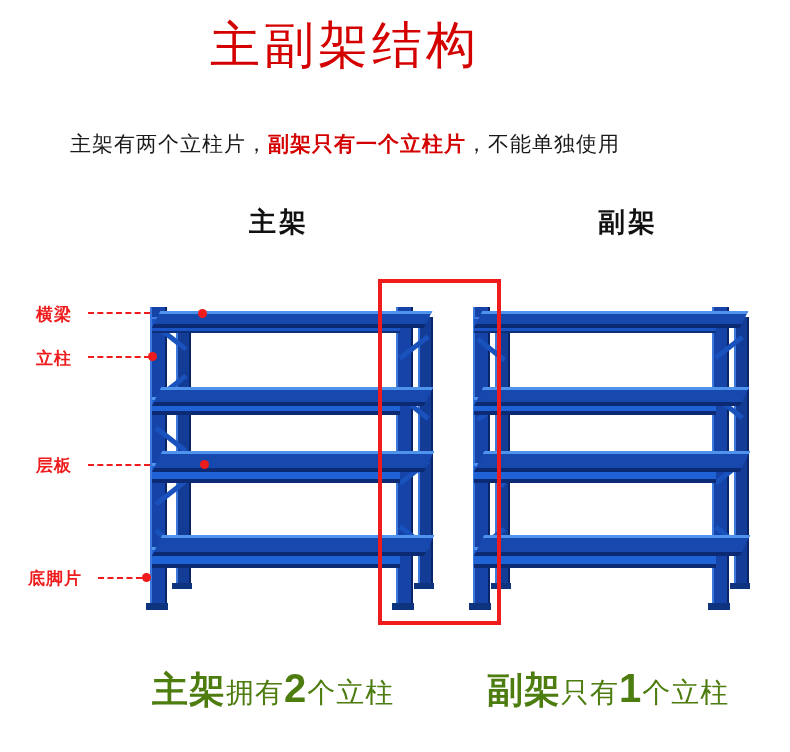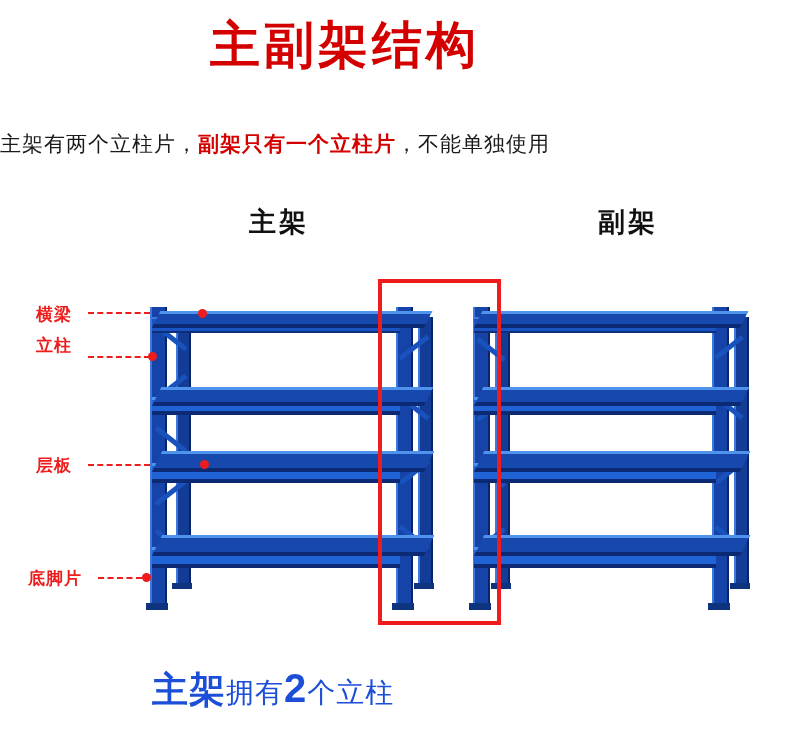--- a/index.html
+++ b/index.html
@@ -21,41 +21,41 @@
   }
 
   
   .title {
     position: absolute;
     top: 16px;
     left: 0;
     width: 690px;
     text-align: center;
     font-size: 50px;
-    font-weight: bold;
+    font-weight: normal;
     color: #d40000;
     letter-spacing: 4px;
     line-height: 58px;
   }
   .subtitle-1 {
     position: absolute;
     top: 92px;
     left: 0;
     width: 790px;
     text-align: center;
     font-size: 21px;
     color: #1a1a1a;
     letter-spacing: 1px;
   }
   .subtitle-2 {
     position: absolute;
     top: 130px;
     left: 0;
     width: 690px;
-    text-align: left;
+    text-align: center;
     font-size: 21px;
     color: #1a1a1a;
     letter-spacing: 1px;
     white-space: nowrap;
   }
   .subtitle-2 .hl {
     color: #d40000;
     font-weight: bold;
   }
 
@@ -145,21 +145,21 @@
     height: 9px;
     border-radius: 50%;
     background: #ee1c1c;
   }
 
   
   .caption {
     position: absolute;
     top: 666px;
     font-size: 28px;
-    color: #1d4ed8;
+    color: #4d7c0f;
     white-space: nowrap;
     letter-spacing: 1px;
   }
   .caption .big {
     font-size: 36px;
     font-weight: bold;
   }
   .caption .num {
     font-size: 40px;
     font-weight: bold;
@@ -255,30 +255,33 @@
       <div class="foot" style="left:708px; top:348px; width:22px; height:7px;"></div>
       <div class="foot" style="left:730px; top:328px; width:20px; height:6px;"></div>
     </div>
 
     <div class="highlight-box" style="left:378px; top:24px; width:123px; height:346px;"></div>
 
     <div class="callout" style="left:36px; top:48px;">横梁</div>
     <div class="dashline" style="left:88px; top:57px; width:62px;"></div>
     <div class="dot" style="left:198px; top:54px;"></div>
 
-    <div class="callout" style="left:36px; top:79px;">立柱</div>
+    <div class="callout" style="left:36px; top:92px;">立柱</div>
     <div class="dashline" style="left:88px; top:101px; width:62px;"></div>
     <div class="dot" style="left:148px; top:97px;"></div>
 
     <div class="callout" style="left:36px; top:199px;">层板</div>
     <div class="dashline" style="left:88px; top:209px; width:62px;"></div>
     <div class="dot" style="left:200px; top:205px;"></div>
 
     <div class="callout" style="left:28px; top:312px;">底脚片</div>
     <div class="dashline" style="left:98px; top:322px; width:44px;"></div>
     <div class="dot" style="left:142px; top:318px;"></div>
   </div>
 
   <div class="caption caption-main">
     <span class="big">主架</span><span>拥有</span><span class="num">2</span><span>个立柱</span>
   </div>
+  <div class="caption caption-sub">
+    <span class="big">副架</span><span>只有</span><span class="num">1</span><span>个立柱</span>
+  </div>
 
 </div>
 
 </body></html>

